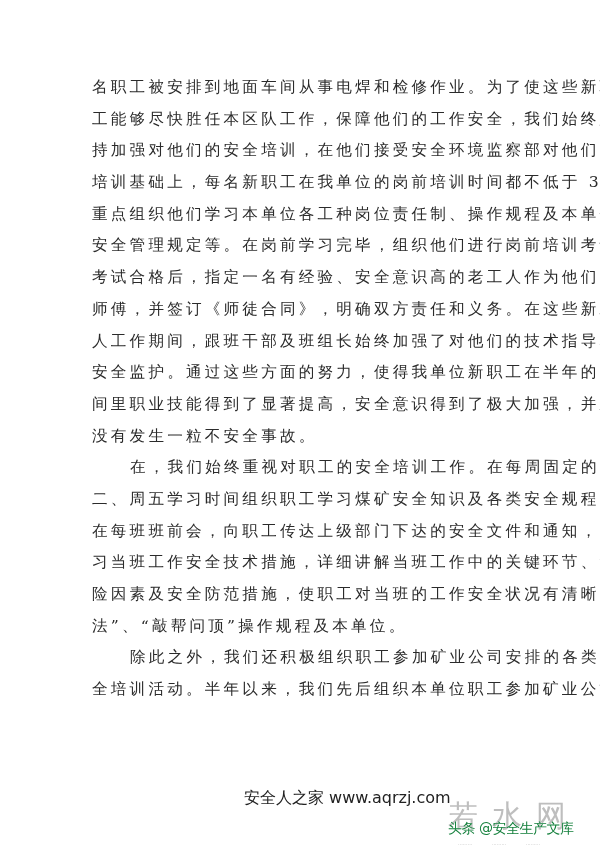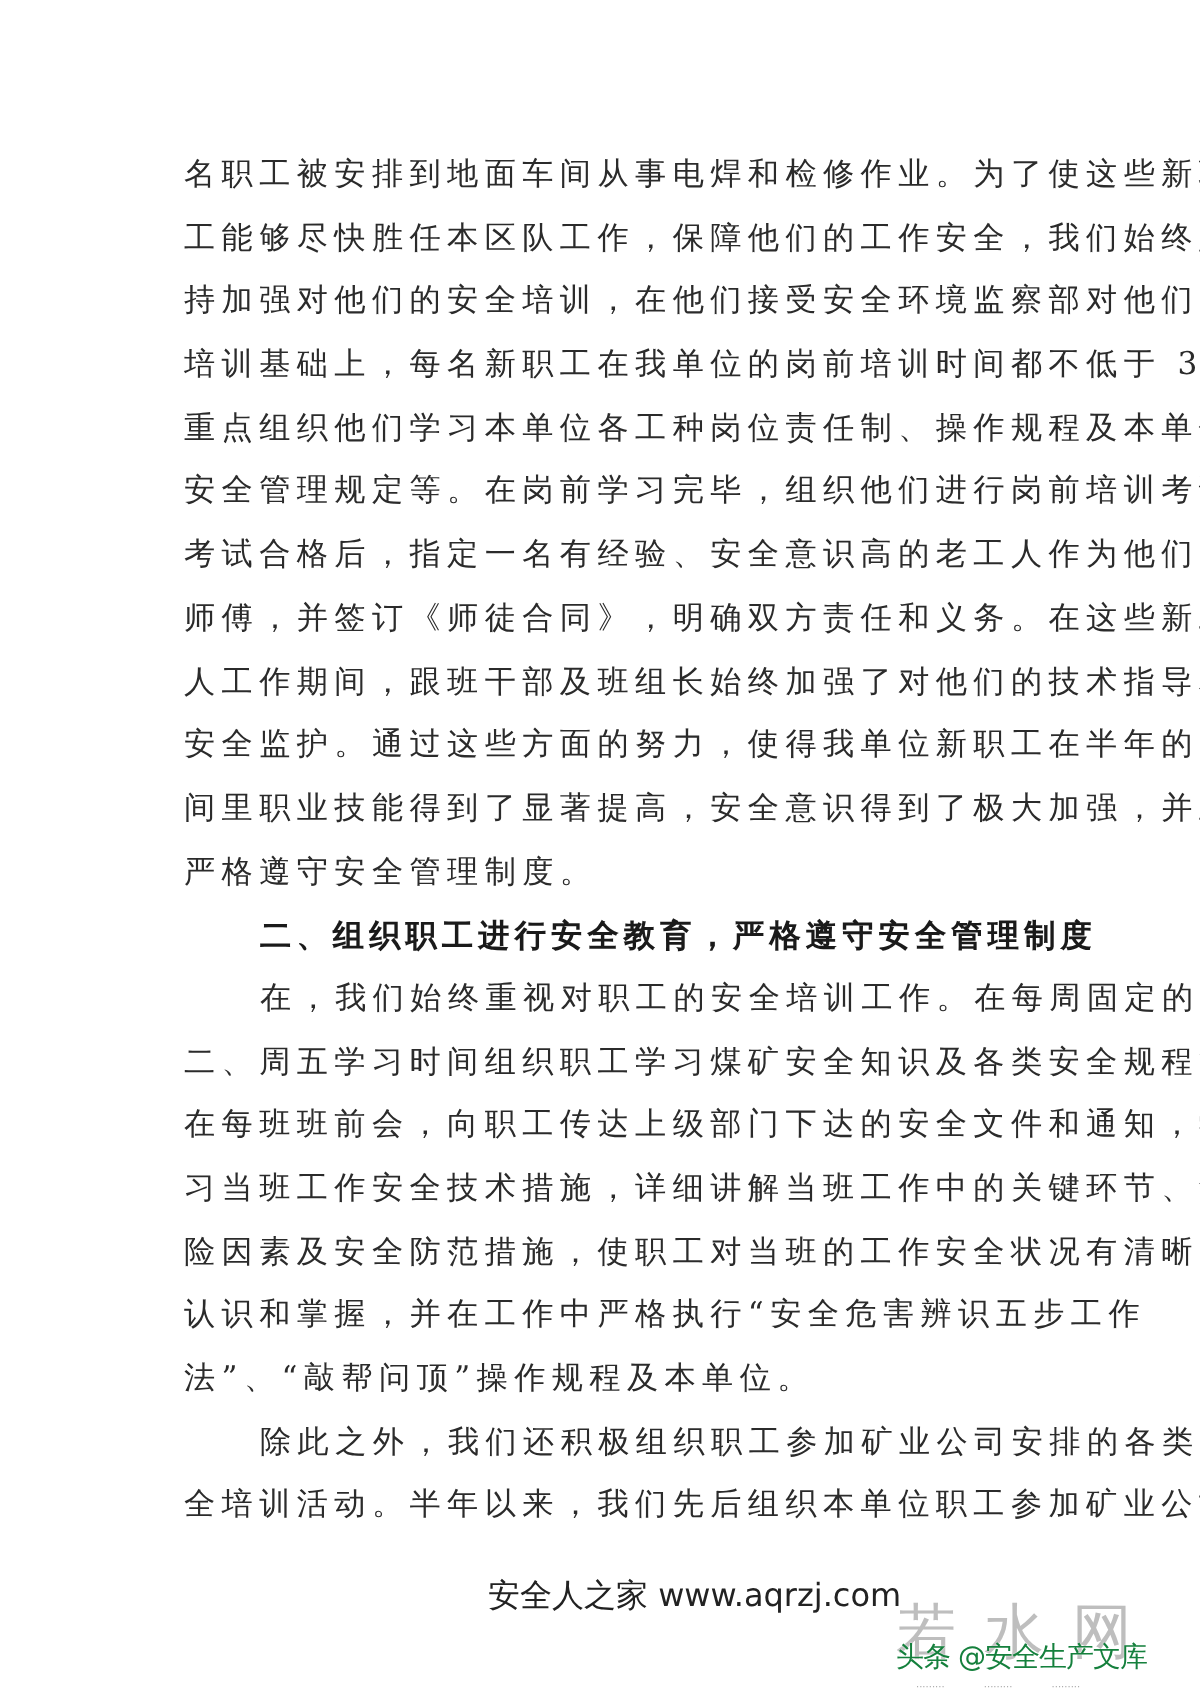--- a/index.html
+++ b/index.html
@@ -46,32 +46,30 @@
     <div class="line">工能够尽快胜任本区队工作，保障他们的工作安全，我们始终坚</div>
     <div class="line">持加强对他们的安全培训，在他们接受安全环境监察部对他们的</div>
     <div class="line">培训基础上，每名新职工在我单位的岗前培训时间都不低于 3 天，</div>
     <div class="line">重点组织他们学习本单位各工种岗位责任制、操作规程及本单位</div>
     <div class="line">安全管理规定等。在岗前学习完毕，组织他们进行岗前培训考试，</div>
     <div class="line">考试合格后，指定一名有经验、安全意识高的老工人作为他们的</div>
     <div class="line">师傅，并签订《师徒合同》，明确双方责任和义务。在这些新工</div>
     <div class="line">人工作期间，跟班干部及班组长始终加强了对他们的技术指导和</div>
     <div class="line">安全监护。通过这些方面的努力，使得我单位新职工在半年的时</div>
     <div class="line">间里职业技能得到了显著提高，安全意识得到了极大加强，并且</div>
-    <div class="line">严格遵守安全管理制度。</div>
+    <div class="line">没有发生一粒不安全事故。</div>
   </div>
 
-  <div class="line indent heading">二、组织职工进行安全教育，严格遵守安全管理制度</div>
 
   <div>
     <div class="line indent">在，我们始终重视对职工的安全培训工作。在每周固定的周</div>
     <div class="line">二、周五学习时间组织职工学习煤矿安全知识及各类安全规程等；</div>
     <div class="line">在每班班前会，向职工传达上级部门下达的安全文件和通知，学</div>
     <div class="line">习当班工作安全技术措施，详细讲解当班工作中的关键环节、危</div>
     <div class="line">险因素及安全防范措施，使职工对当班的工作安全状况有清晰的</div>
-    <div class="line">认识和掌握，并在工作中严格执行“安全危害辨识五步工作</div>
     <div class="line">法”、“敲帮问顶”操作规程及本单位。</div>
   </div>
 
   <div>
     <div class="line indent">除此之外，我们还积极组织职工参加矿业公司安排的各类安</div>
     <div class="line">全培训活动。半年以来，我们先后组织本单位职工参加矿业公司</div>
   </div>
 </div>
 
 <div class="footer-site">安全人之家 www.aqrzj.com</div>

